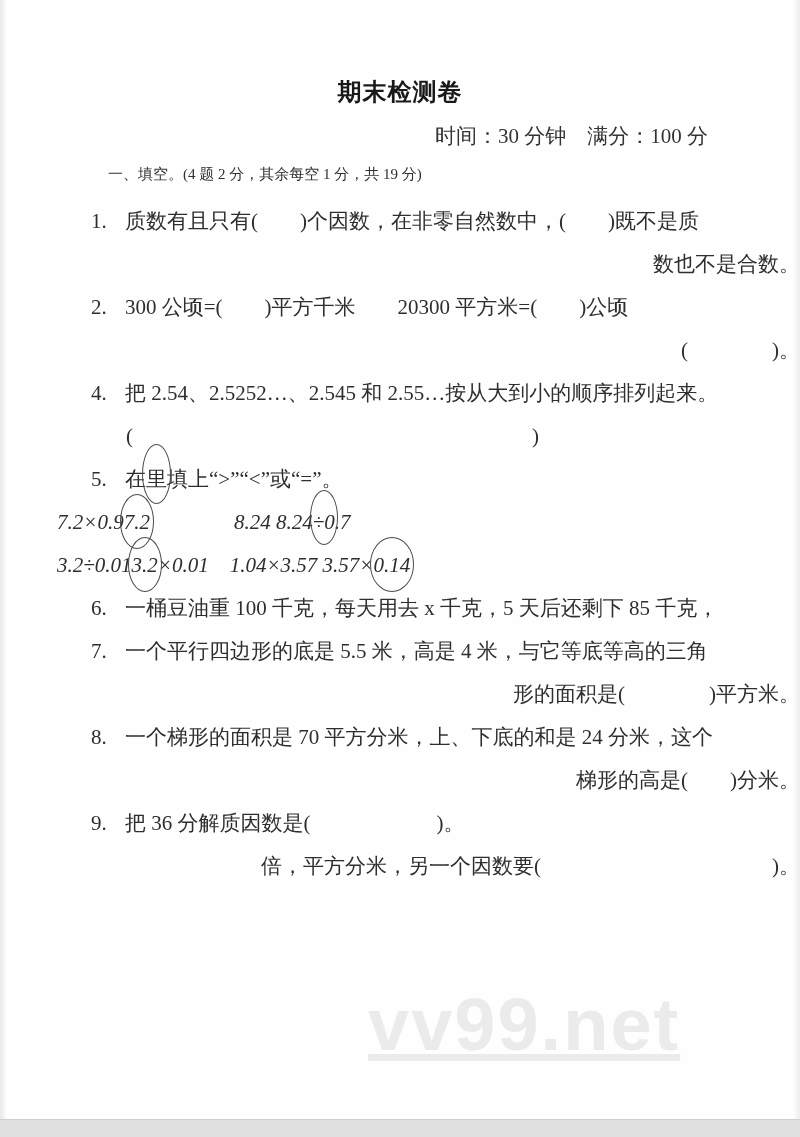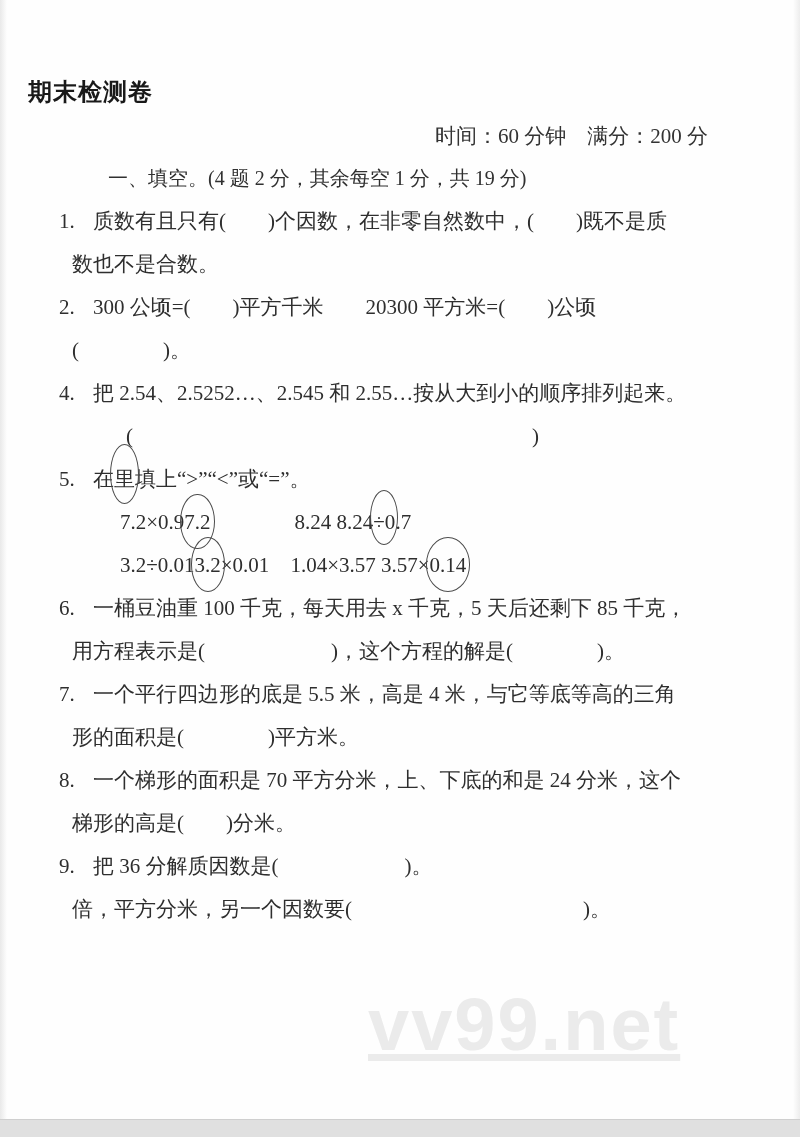--- a/index.html
+++ b/index.html
@@ -13,40 +13,41 @@
   }
   
   .edge-left{position:absolute;left:0;top:0;bottom:0;width:7px;
     background:linear-gradient(to right,#e9e9e9,rgba(255,255,255,0));}
   .edge-right{position:absolute;right:0;top:0;bottom:0;width:7px;
     background:linear-gradient(to left,#ededed,rgba(255,255,255,0));}
   .footer-strip{position:absolute;left:0;right:0;bottom:0;height:17px;
     border-top:1px solid #cfcfcf;}
   .title{
     position:absolute;top:76px;left:0;right:0;
+    text-align:center;
     font-family:"Liberation Sans","DejaVu Sans",sans-serif;
-    font-weight:bold;font-size:24px;letter-spacing:1px;color:#191919;padding-left:28px;
+    font-weight:bold;font-size:24px;letter-spacing:1px;color:#191919;
   }
   .info-line{
     position:absolute;top:122px;right:92px;
     font-size:21px;white-space:nowrap;color:#333;
   }
   .section-heading{
     position:absolute;top:165px;left:108px;
-    font-size:20px;white-space:nowrap;color:#303030;
+    font-size:15px;white-space:nowrap;color:#303030;
   }
   .questions{position:absolute;top:200px;left:0;right:0;}
   .line{
     height:43px;line-height:43px;
     font-size:21px;white-space:nowrap;color:#2e2e2e;
   }
-  .indent-num{padding-left:59px;}
-  .indent-cont{padding-left:72px;}
+  .indent-num{padding-left:91px;}
+  .indent-cont{padding-left:72px;text-align:right;}
   .indent-cont-wide{padding-left:126px;}
-  .indent-expr{padding-left:120px;}
+  .indent-expr{padding-left:57px;font-style:italic;}
   .qnum{display:inline-block;width:34px;}
   
   .circ{position:relative;display:inline-block;}
   .circ::after{
     content:"";position:absolute;
     border:1.6px solid #4c4c4c;border-radius:50%;
     pointer-events:none;
   }
   .circ-tight::after{left:-4px;right:-4px;top:-7px;bottom:-5px;}
   .circ-up::after{left:-3px;right:-3px;top:-11px;bottom:-1px;}
@@ -60,36 +61,35 @@
 </style>
 </head>
 <body>
 
 <div class="page">
   <div class="edge-left"></div>
   <div class="edge-right"></div>
 
   <div class="title">期末检测卷</div>
 
-  <div class="info-line">时间：60 分钟　满分：200 分</div>
+  <div class="info-line">时间：30 分钟　满分：100 分</div>
 
   <div class="section-heading">一、填空。(4 题 2 分，其余每空 1 分，共 19 分)</div>
 
   <div class="questions">
       <div class="line indent-num"><span class="qnum">1.</span><span>质数有且只有(　　)个因数，在非零自然数中，(　　)既不是质</span></div>
       <div class="line indent-cont"><span>数也不是合数。</span></div>
       <div class="line indent-num"><span class="qnum">2.</span><span>300 公顷=(　　)平方千米　　20300 平方米=(　　)公顷</span></div>
       <div class="line indent-cont"><span>(　　　　)。</span></div>
       <div class="line indent-num"><span class="qnum">4.</span><span>把 2.54、2.5252…、2.545 和 2.55…按从大到小的顺序排列起来。</span></div>
       <div class="line indent-cont-wide"><span>(　　　　　　　　　　　　　　　　　　　)</span></div>
       <div class="line indent-num"><span class="qnum">5.</span><span>在</span><span class="circ circ-high">里</span><span>填上“&gt;”“&lt;”或“=”。</span></div>
       <div class="line indent-expr"><span>7.2×0.9</span><span class="circ circ-tight">7.2</span><span>　　　　</span><span>8.24 8.24</span><span class="circ circ-up">÷0</span><span>.7</span></div>
       <div class="line indent-expr"><span>3.2÷0.01</span><span class="circ circ-tight">3.2</span><span>×0.01</span><span>　</span><span>1.04×3.57 3.57×</span><span class="circ circ-tight">0.14</span></div>
       <div class="line indent-num"><span class="qnum">6.</span><span>一桶豆油重 100 千克，每天用去 x 千克，5 天后还剩下 85 千克，</span></div>
-      <div class="line indent-cont"><span>用方程表示是(　　　　　　)，这个方程的解是(　　　　)。</span></div>
       <div class="line indent-num"><span class="qnum">7.</span><span>一个平行四边形的底是 5.5 米，高是 4 米，与它等底等高的三角</span></div>
       <div class="line indent-cont"><span>形的面积是(　　　　)平方米。</span></div>
       <div class="line indent-num"><span class="qnum">8.</span><span>一个梯形的面积是 70 平方分米，上、下底的和是 24 分米，这个</span></div>
       <div class="line indent-cont"><span>梯形的高是(　　)分米。</span></div>
       <div class="line indent-num"><span class="qnum">9.</span><span>把 36 分解质因数是(　　　　　　)。</span></div>
       <div class="line indent-cont"><span>倍，平方分米，另一个因数要(　　　　　　　　　　　)。</span></div>
     </div>
 
   <div class="watermark" style="color: rgb(235, 235, 235);">vv99.net</div>
 

